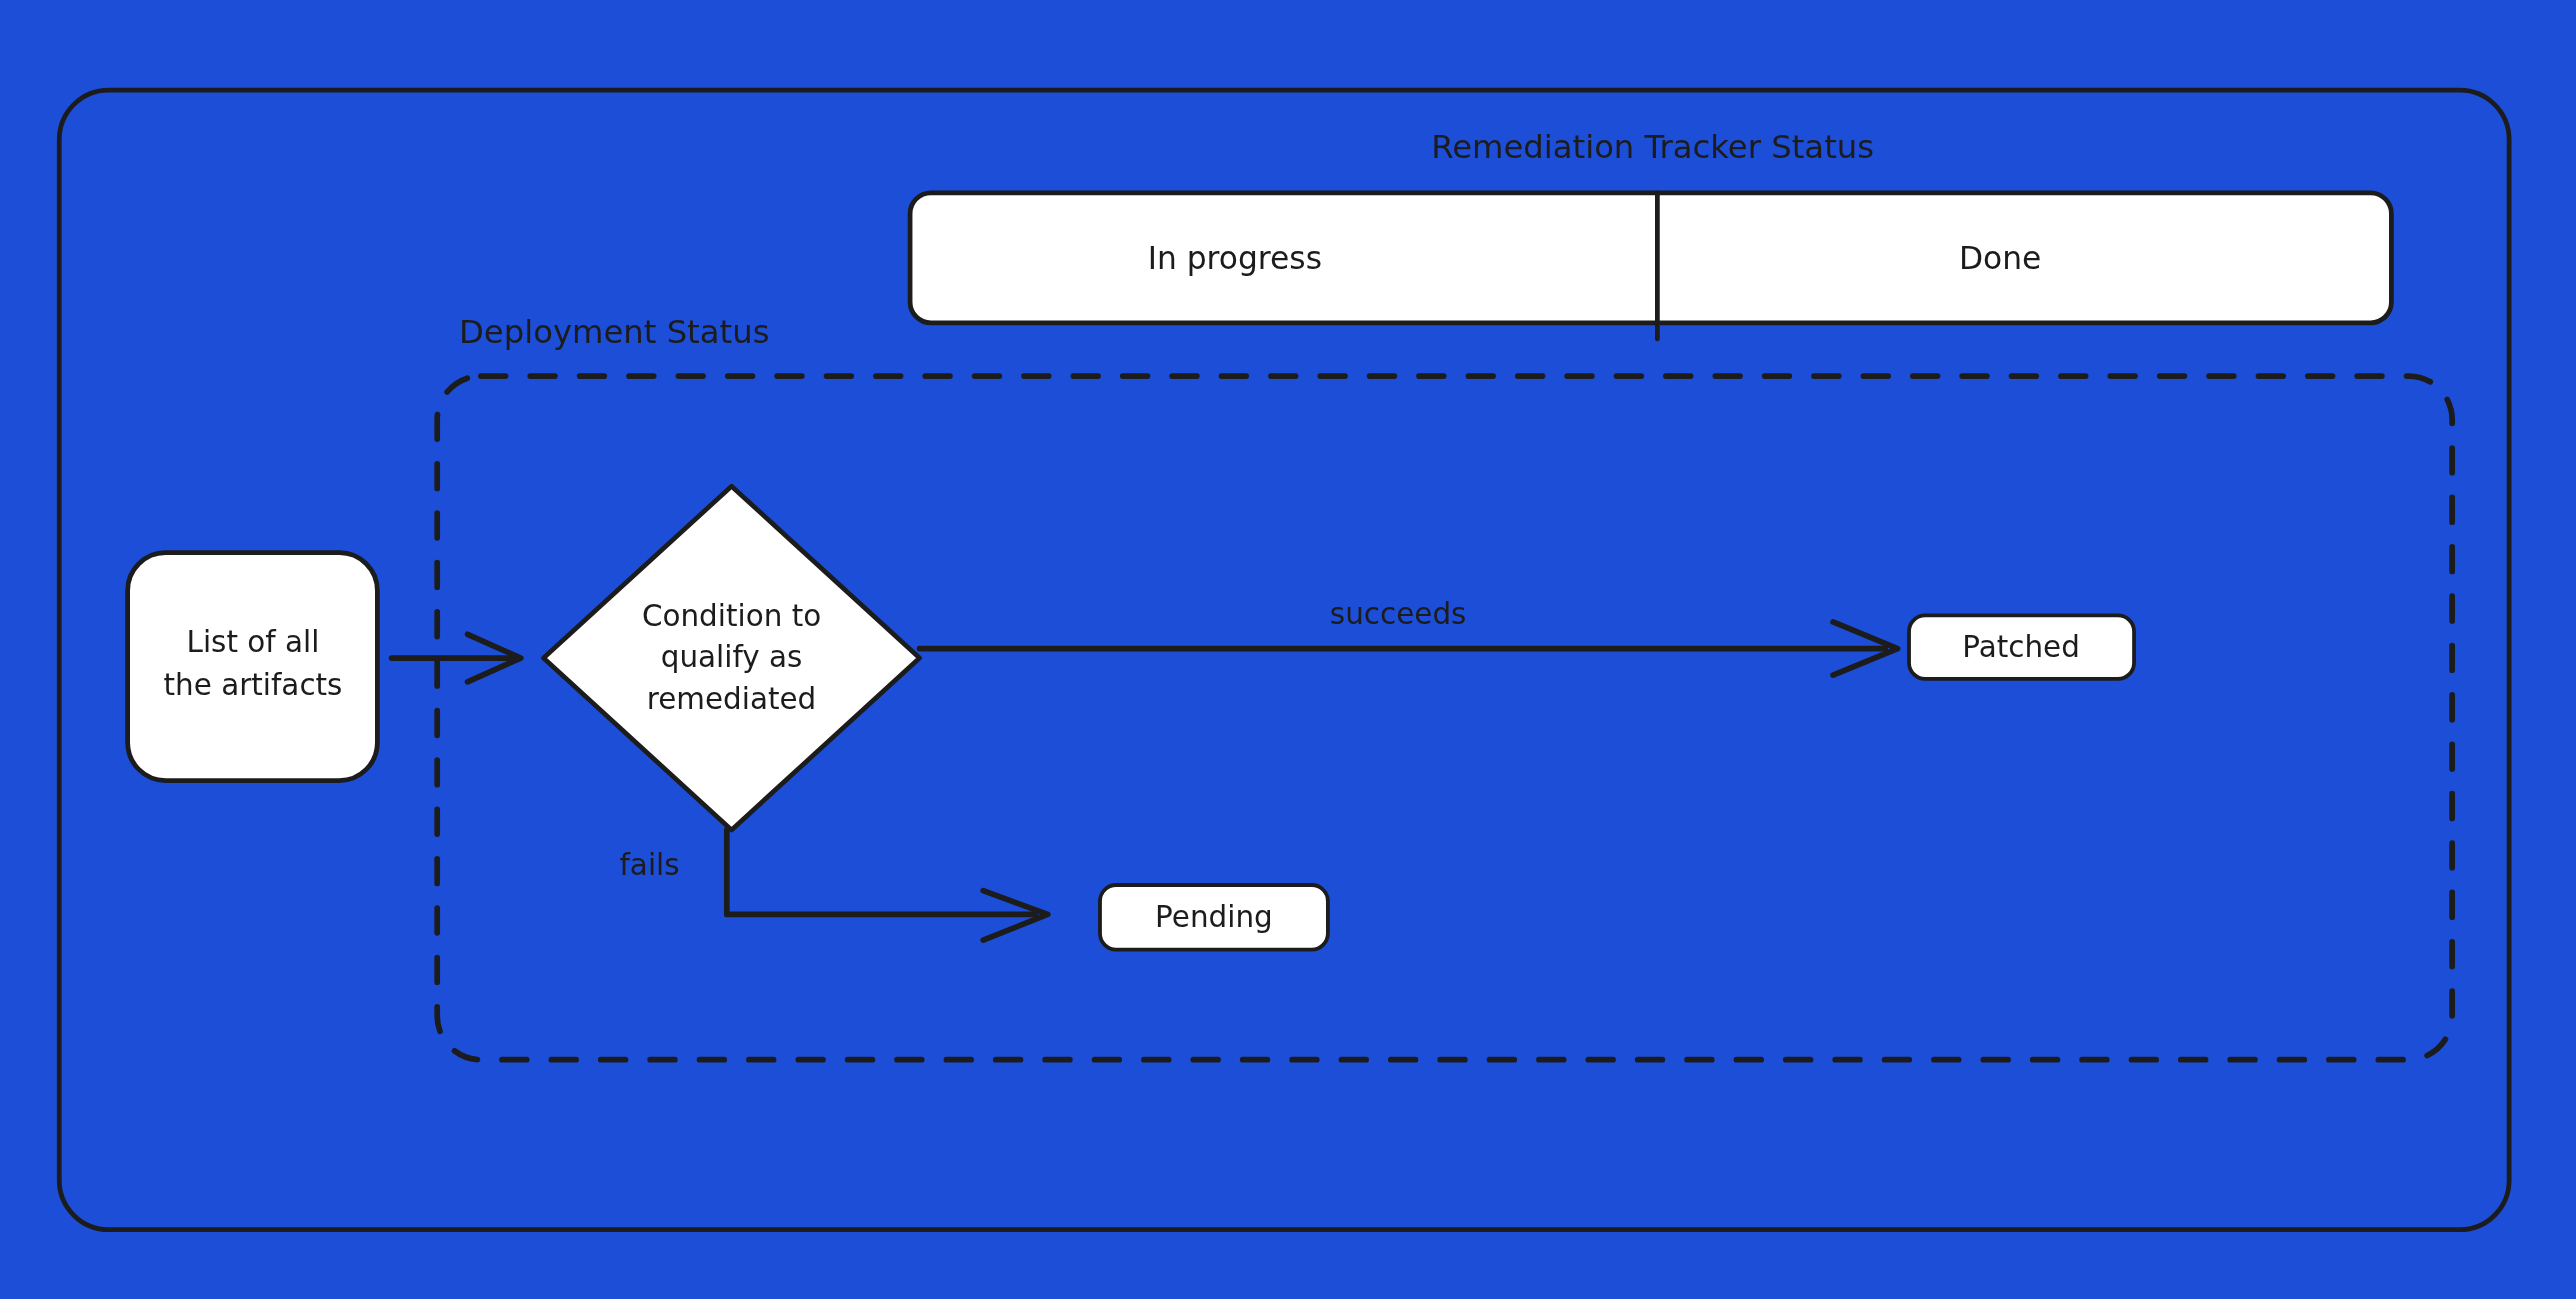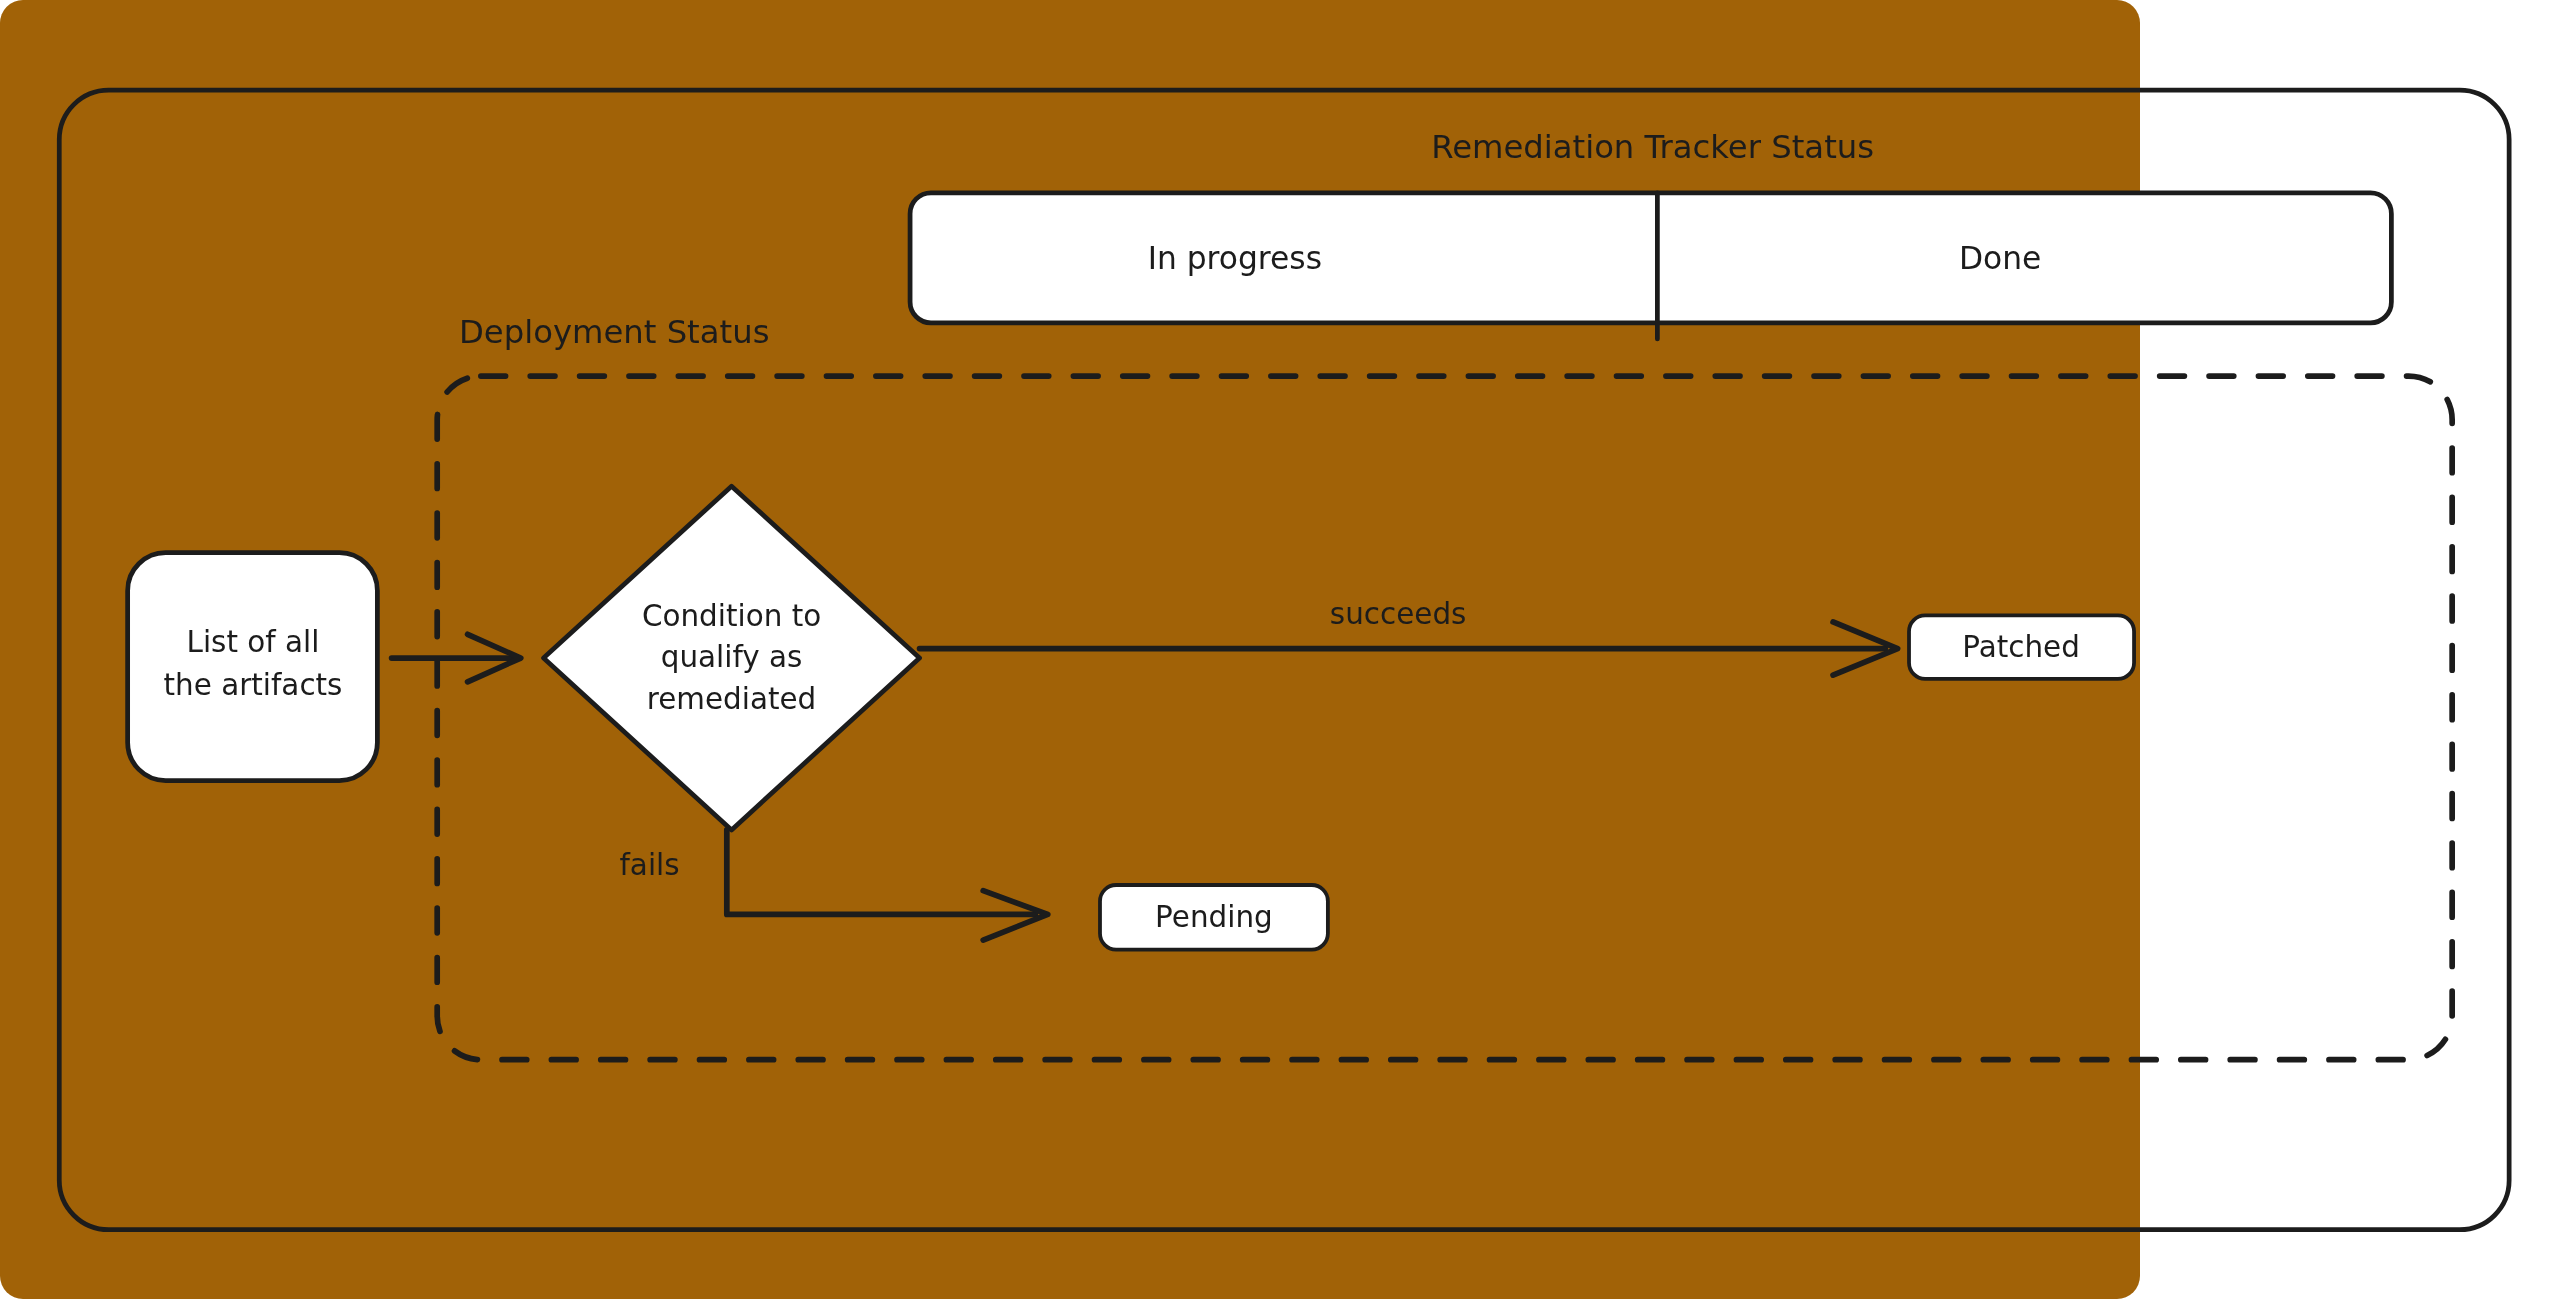--- a/index.html
+++ b/index.html
@@ -8,24 +8,23 @@
     background: #ffffff;
   }
   body {
     width: 2576px;
     height: 1299px;
     font-family: "DejaVu Sans", sans-serif;
     overflow: hidden;
   }
   #canvas {
     position: relative;
-    width: 2140px;
+    width: 2576px;
     height: 1299px;
-    background: #a16207;
-    border-radius: 23px;
+    background: #1d4ed8;
   }
   #diagram-svg {
     position: absolute;
     left: 0;
     top: 0;
     width: 2576px;
     height: 1299px;
   }
   .node-text,
   .edge-label,

